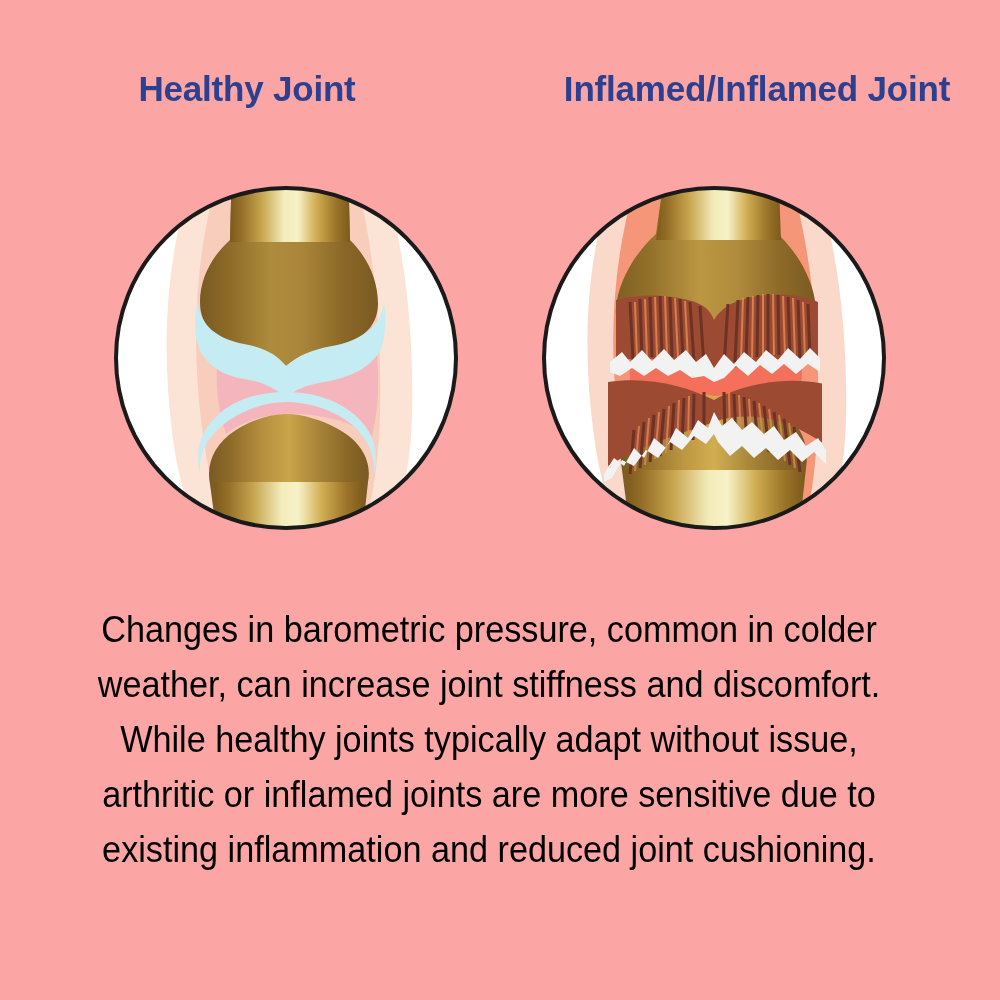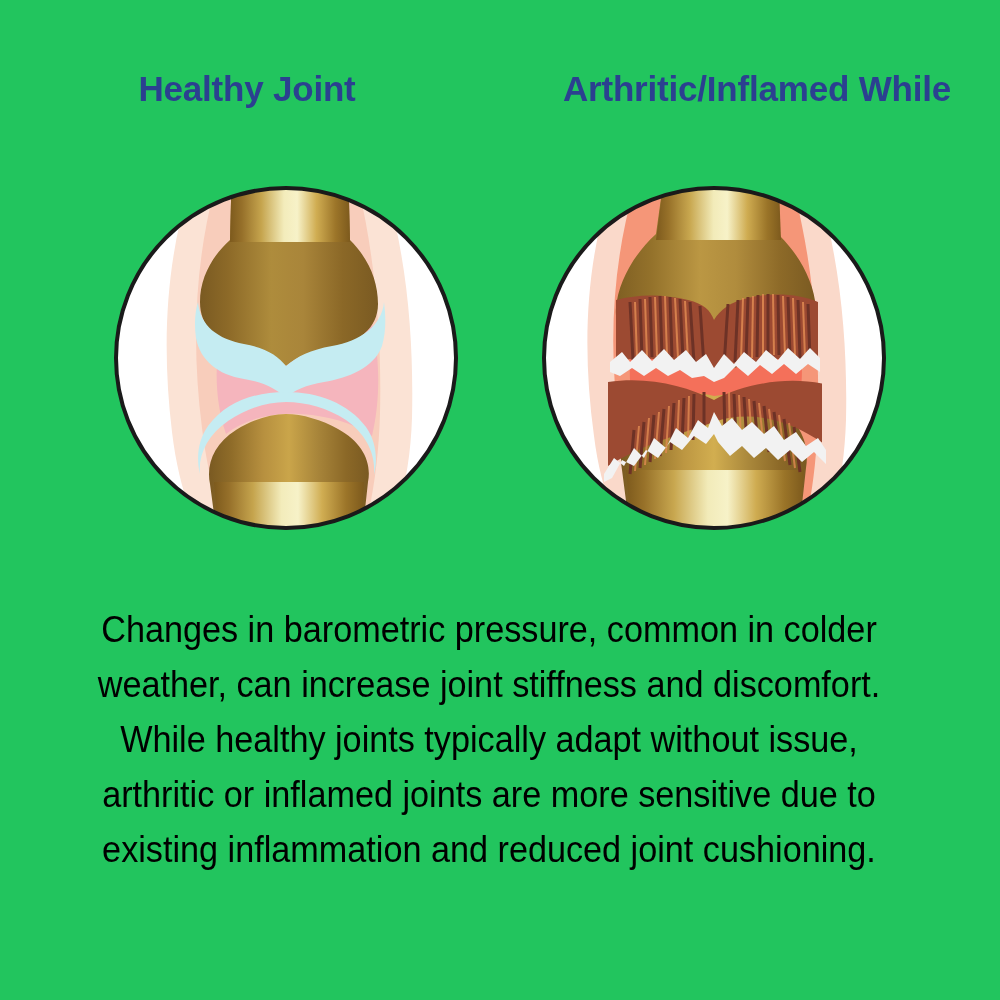--- a/index.html
+++ b/index.html
@@ -11,21 +11,21 @@
     width: 1000px;
     height: 1000px;
     font-family: "Liberation Sans", sans-serif;
     overflow: hidden;
     position: relative;
   }
   .page {
     width: 1000px;
     height: 1000px;
     position: relative;
-    background: #22c55e;
+    background: #fca5a5;
   }
 
   
   .titles {
     position: absolute;
     top: 62px;
     left: 0;
     width: 1000px;
     height: 54px;
     display: flex;
@@ -85,21 +85,21 @@
 </head>
 <body>
 
 <div class="page">
 
   <div class="titles">
     <div class="title-cell left">
       <div class="title-text">Healthy Joint</div>
     </div>
     <div class="title-cell right">
-      <div class="title-text">Arthritic/Inflamed While</div>
+      <div class="title-text">Inflamed/Inflamed Joint</div>
     </div>
   </div>
 
   <div class="figures">
 
     <div class="figure healthy">
       <svg viewBox="0 0 352 352" xmlns="http://www.w3.org/2000/svg">
         <defs>
           <clipPath id="hClip">
             <circle cx="176" cy="176" r="170"></circle>

